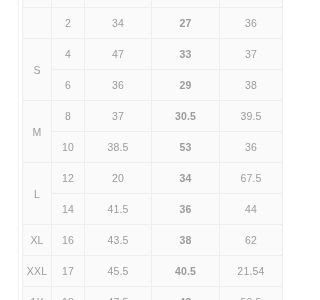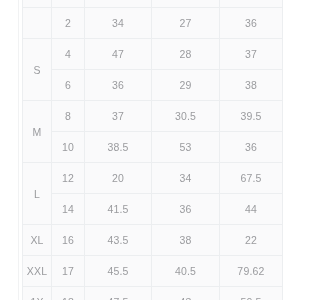--- a/index.html
+++ b/index.html
@@ -55,21 +55,21 @@
   td.size-label {
     width: 28px;
     color: #8f9092;
   }
 
   td.num {
     width: 32px;
   }
 
   td.meas-a { width: 66px; }
-  td.meas-b { width: 67px; }
+  td.meas-b { width: 67px; font-weight: bold; }
   td.meas-c { width: 62px; }
 
   
   .gutter {
     position: absolute;
     top: 0;
     height: 300px;
     background: #ffffff;
   }
   .gutter-left  { left: 0;  width: 18px; }
@@ -112,21 +112,21 @@
           <td class="num">2</td>
           <td class="meas-a">34</td>
           <td class="meas-b">27</td>
           <td class="meas-c">36</td>
         </tr>
 
         <tr>
           <td class="size-label" rowspan="2">S</td>
           <td class="num">4</td>
           <td class="meas-a">47</td>
-          <td class="meas-b">28</td>
+          <td class="meas-b">33</td>
           <td class="meas-c">37</td>
         </tr>
         <tr>
           <td class="num">6</td>
           <td class="meas-a">36</td>
           <td class="meas-b">29</td>
           <td class="meas-c">38</td>
         </tr>
 
         <tr>
@@ -155,29 +155,29 @@
           <td class="meas-a">41.5</td>
           <td class="meas-b">36</td>
           <td class="meas-c">44</td>
         </tr>
 
         <tr>
           <td class="size-label">XL</td>
           <td class="num">16</td>
           <td class="meas-a">43.5</td>
           <td class="meas-b">38</td>
-          <td class="meas-c">22</td>
+          <td class="meas-c">62</td>
         </tr>
 
         <tr>
           <td class="size-label">XXL</td>
           <td class="num">17</td>
           <td class="meas-a">45.5</td>
           <td class="meas-b">40.5</td>
-          <td class="meas-c">79.62</td>
+          <td class="meas-c">21.54</td>
         </tr>
 
         <tr>
           <td class="size-label">1X</td>
           <td class="num">18</td>
           <td class="meas-a">47.5</td>
           <td class="meas-b">43</td>
           <td class="meas-c">50.5</td>
         </tr>
 

